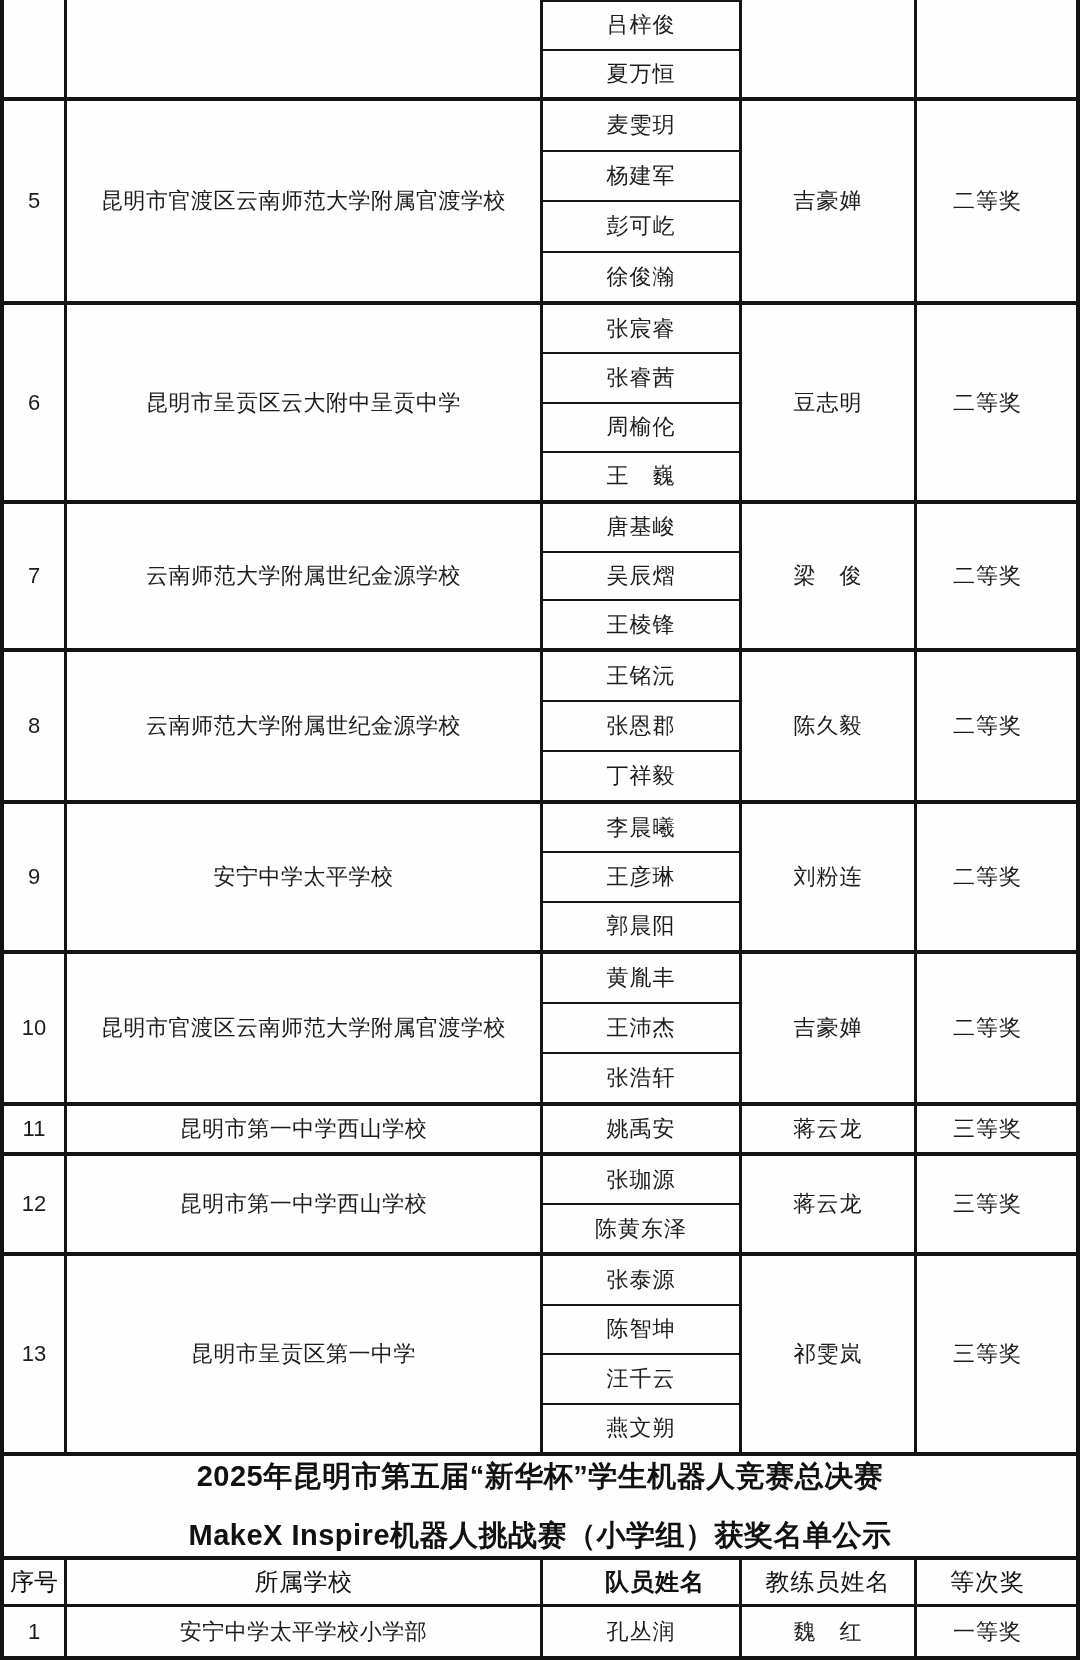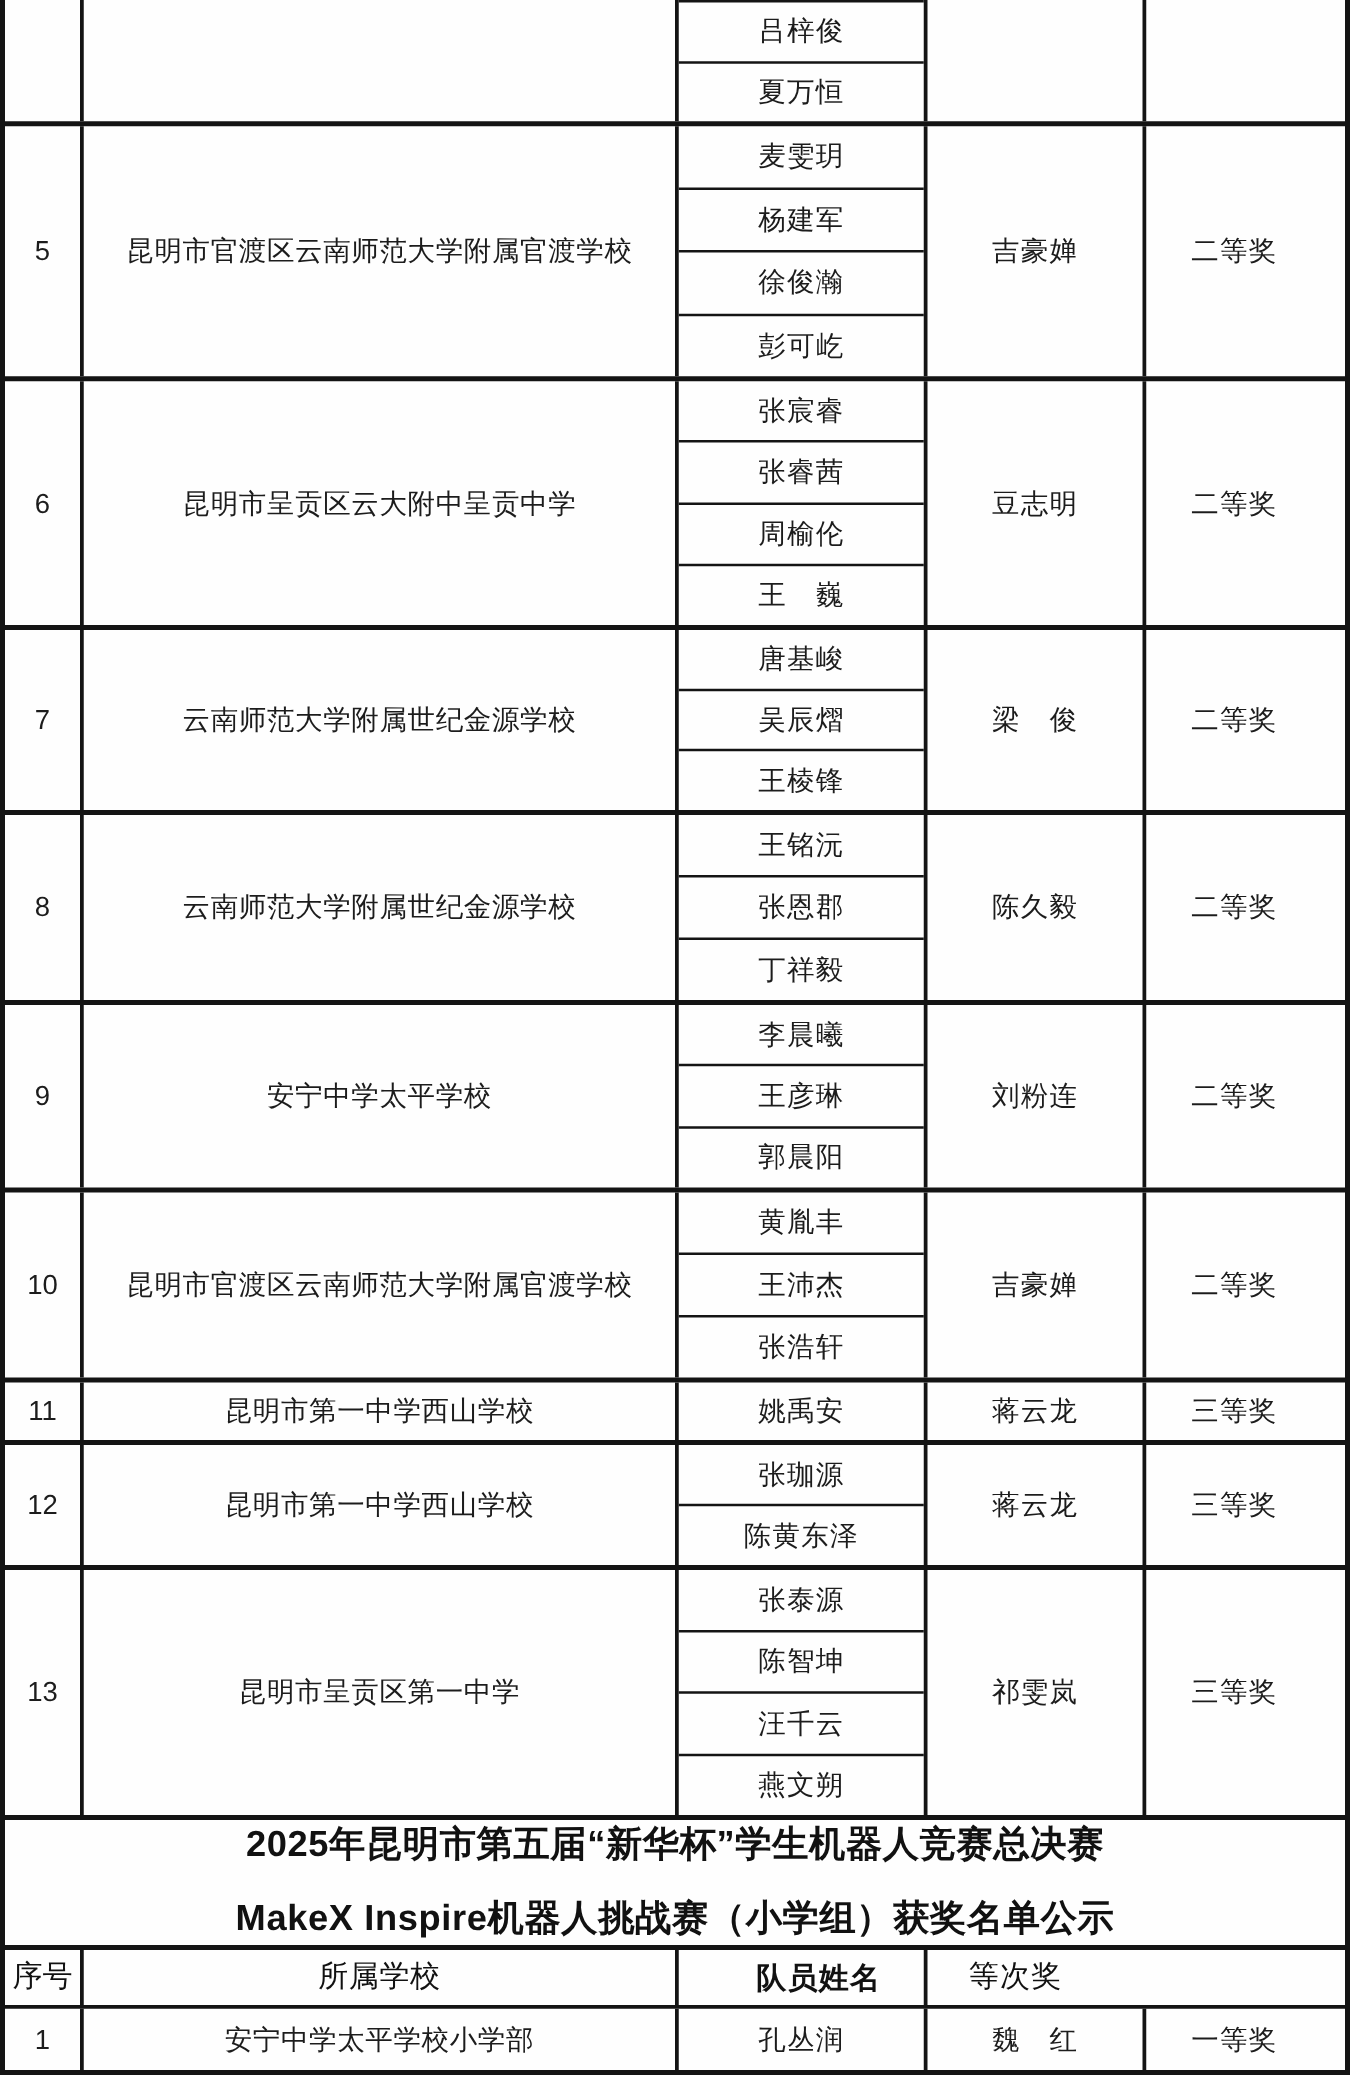--- a/index.html
+++ b/index.html
@@ -76,22 +76,22 @@
       <div class="cell c-coach"></div>
       <div class="cell c-award"></div>
     </div>
 
     <div class="grp g1">
       <div class="cell c-num">5</div>
       <div class="cell c-school">昆明市官渡区云南师范大学附属官渡学校</div>
       <div class="c-members">
         <div class="sub">麦雯玥</div>
         <div class="sub">杨建军</div>
+        <div class="sub">彭可屹</div>
         <div class="sub">徐俊瀚</div>
-        <div class="sub">彭可屹</div>
       </div>
       <div class="cell c-coach">吉豪婵</div>
       <div class="cell c-award">二等奖</div>
     </div>
 
     <div class="grp g2">
       <div class="cell c-num">6</div>
       <div class="cell c-school">昆明市呈贡区云大附中呈贡中学</div>
       <div class="c-members">
         <div class="sub">张宸睿</div>
@@ -189,20 +189,21 @@
       <div class="title-line">2025年昆明市第五届“新华杯”学生机器人竞赛总决赛</div>
       <div class="title-line">MakeX Inspire机器人挑战赛（小学组）获奖名单公示</div>
     </div>
 
     <div class="grp hdr">
       <div class="cell c-num">序号</div>
       <div class="cell c-school">所属学校</div>
       <div class="c-members">
         <div class="sub" style="font-weight:800;font-size:24px;color:#111;padding-left:28px;">队员姓名</div>
       </div>
+      <div class="cell c-coach">教练员姓名</div>
       <div class="cell c-award">等次奖</div>
     </div>
 
     <div class="grp r1">
       <div class="cell c-num">1</div>
       <div class="cell c-school">安宁中学太平学校小学部</div>
       <div class="c-members">
         <div class="sub">孔丛润</div>
       </div>
       <div class="cell c-coach">魏　红</div>

